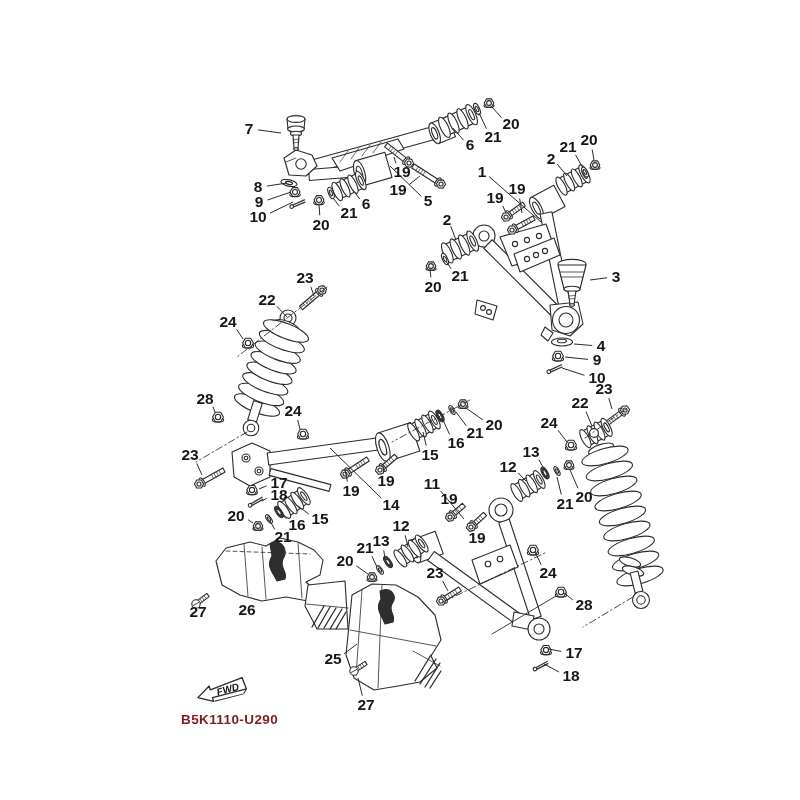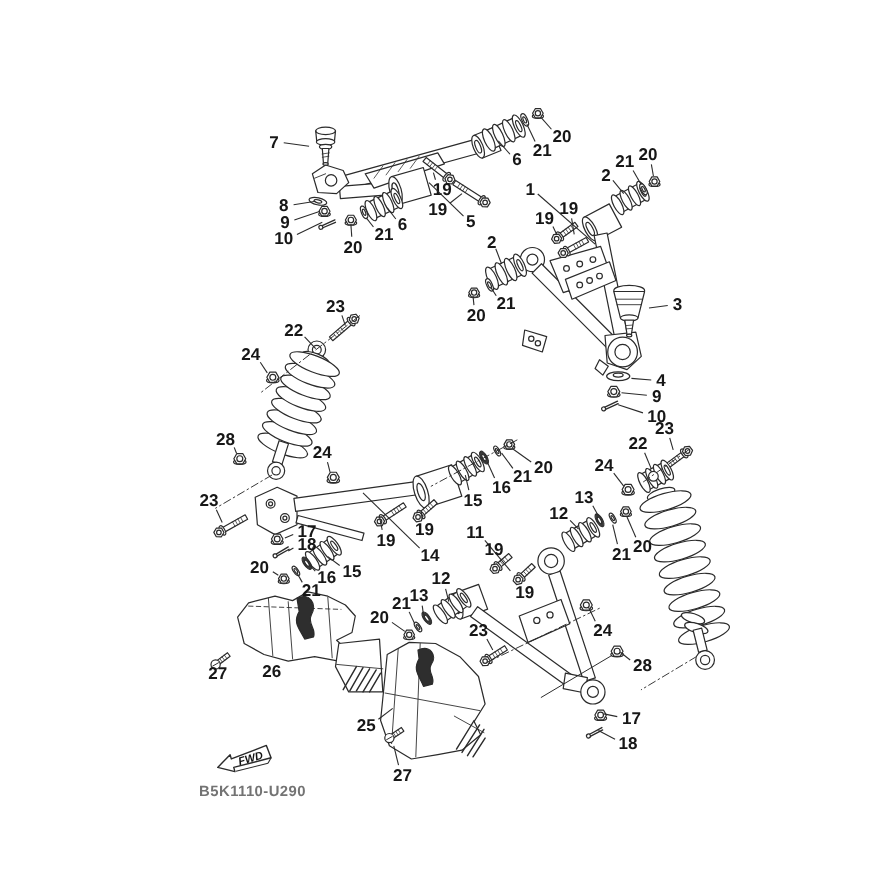--- a/index.html
+++ b/index.html
@@ -1,20 +1,20 @@
 <!DOCTYPE html>
 <html><head>
 <meta charset="utf-8">
 <style>
   html,body{margin:0;padding:0;background:#fff;}
   #stage{position:relative;width:800px;height:800px;background:#fff;overflow:hidden;
          font-family:"Liberation Sans",sans-serif;}
   #art{position:absolute;left:0;top:0;}
   .code-label{position:absolute;left:181px;top:712px;font-size:13.5px;font-weight:600;
-              letter-spacing:.4px;color:#737373;font-family:"Liberation Sans",sans-serif;}
+              letter-spacing:.4px;color:#7f1d1d;font-family:"Liberation Sans",sans-serif;}
 </style>
 </head>
 <body>
 
 <div id="stage">
   <svg id="art" width="800" height="800" viewBox="0 0 800 800">
     <g id="illus">
         <path d="M308.7300367530438,174.26553851102344L442.7300367530438,137.26553851102344L439.2699632469562,124.73446148897656L305.2699632469562,161.73446148897656Z" fill="#fff" stroke="#2b2b2b" stroke-width="1.1" stroke-linejoin="round"></path>
         <path d="M309.43513965548965,180.48275965916986L372.43513965548965,175.48275965916986L371.56486034451035,164.51724034083014L308.56486034451035,169.51724034083014Z" fill="#fff" stroke="#2b2b2b" stroke-width="1.1" stroke-linejoin="round"></path>
         <path d="M332,158L398,139L404,149L340,171Z" fill="#fff" stroke="#2b2b2b" stroke-width="1.1" stroke-linejoin="round"></path>

